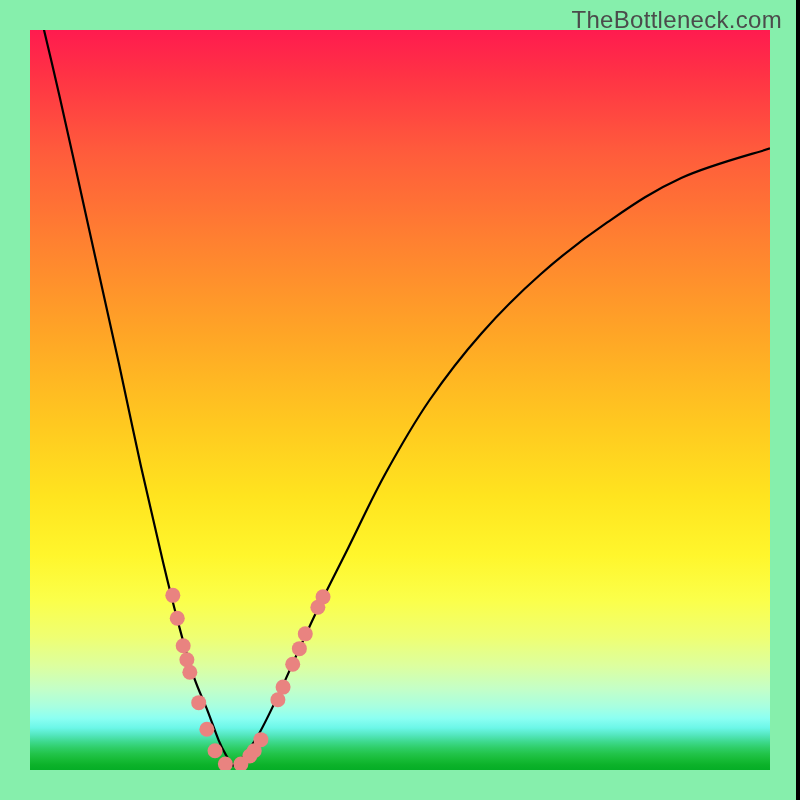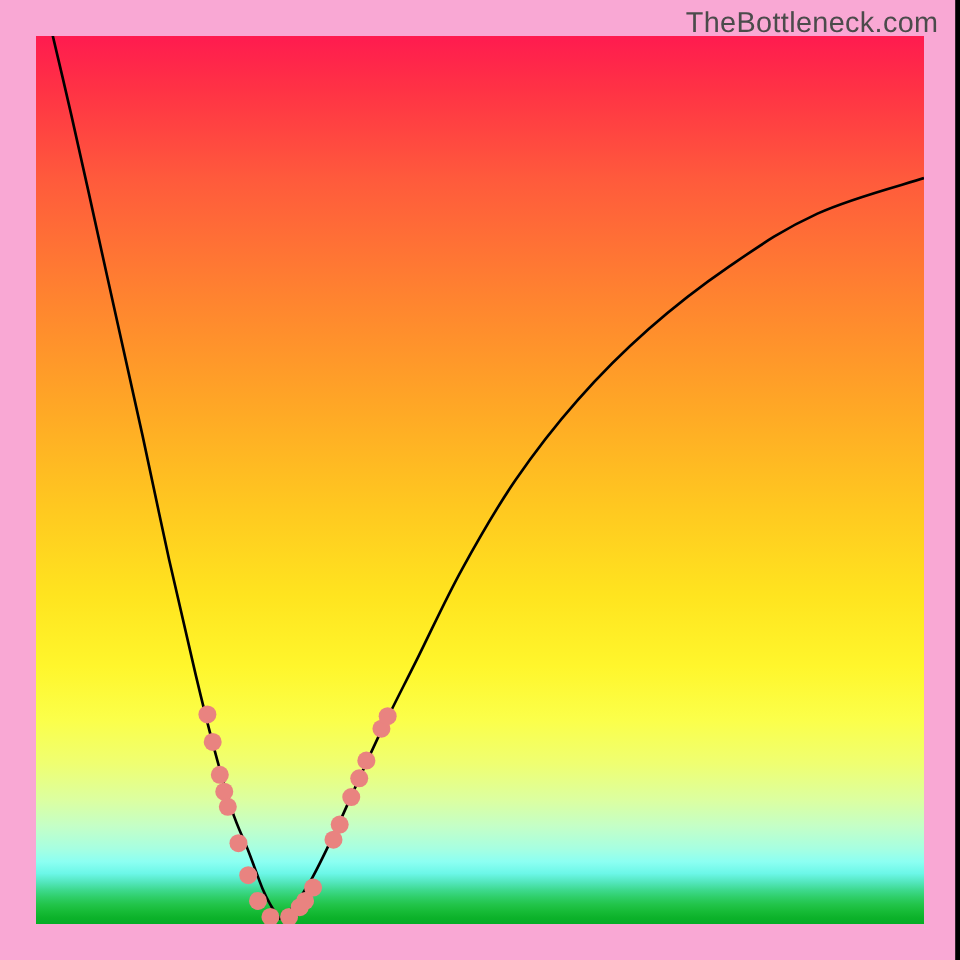--- a/index.html
+++ b/index.html
@@ -8,21 +8,21 @@
     width: 800px;
     height: 800px;
     background: #000;
     font-family: Arial, Helvetica, sans-serif;
     overflow: hidden;
   }
   .frame {
     position: relative;
     width: 796px;
     height: 800px;
-    background: #f9a8d4;
+    background: #86efac;
   }
   .watermark {
     position: absolute;
     top: 6px;
     right: 14px;
     color: #4b4b4b;
     font-size: 24px;
     font-weight: 400;
     letter-spacing: 0.3px;
     z-index: 3;

